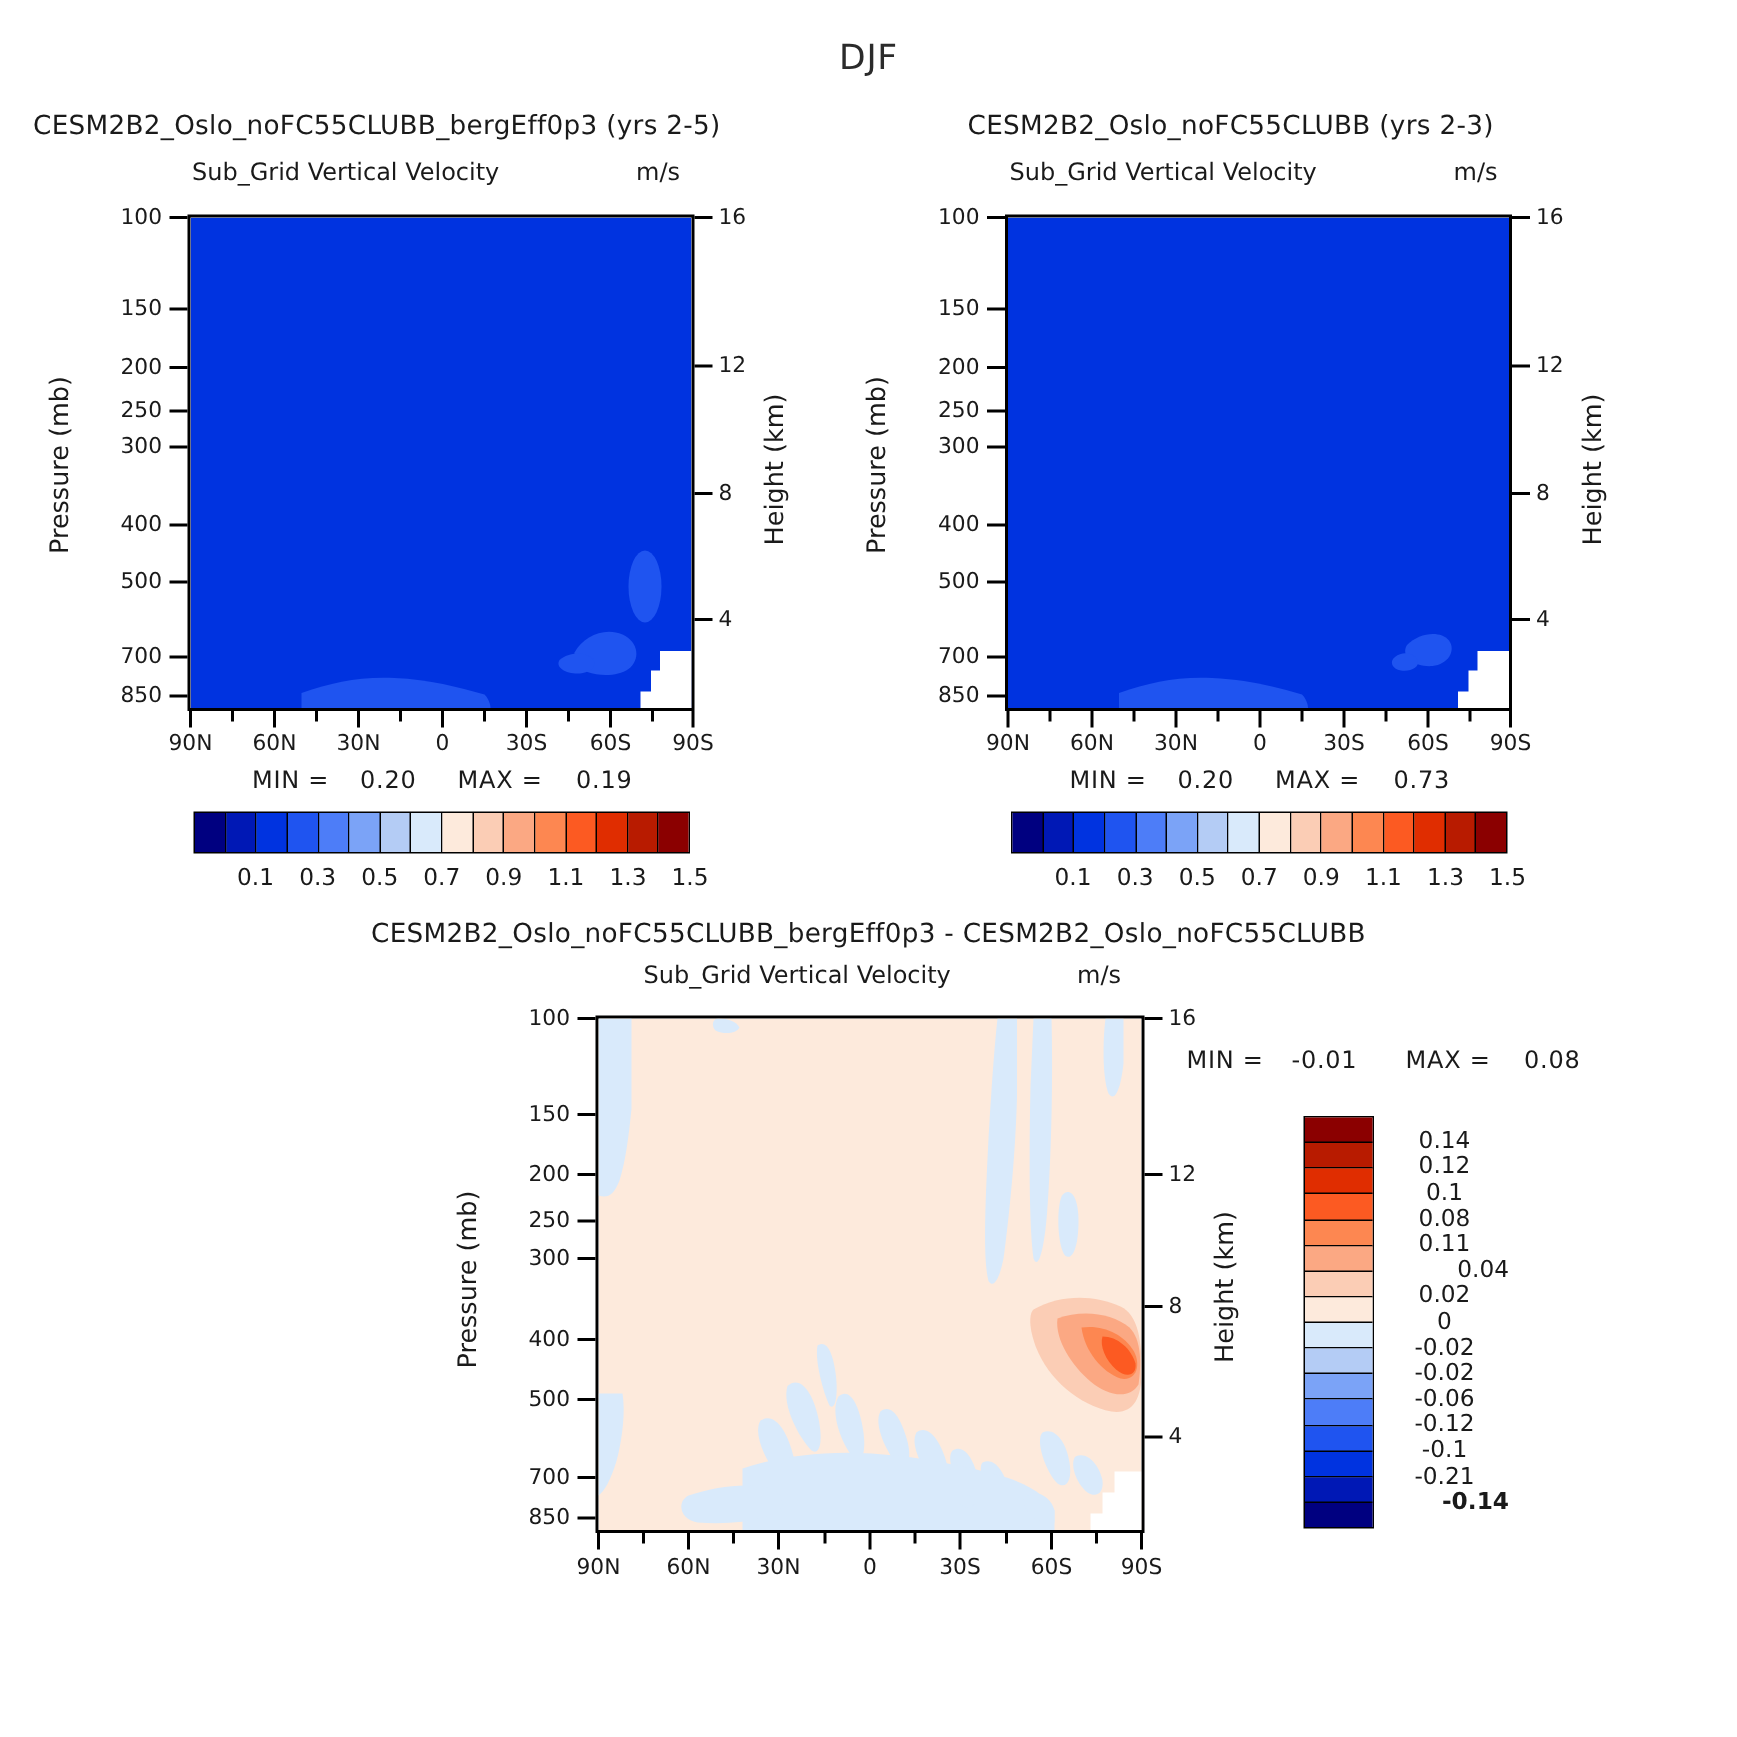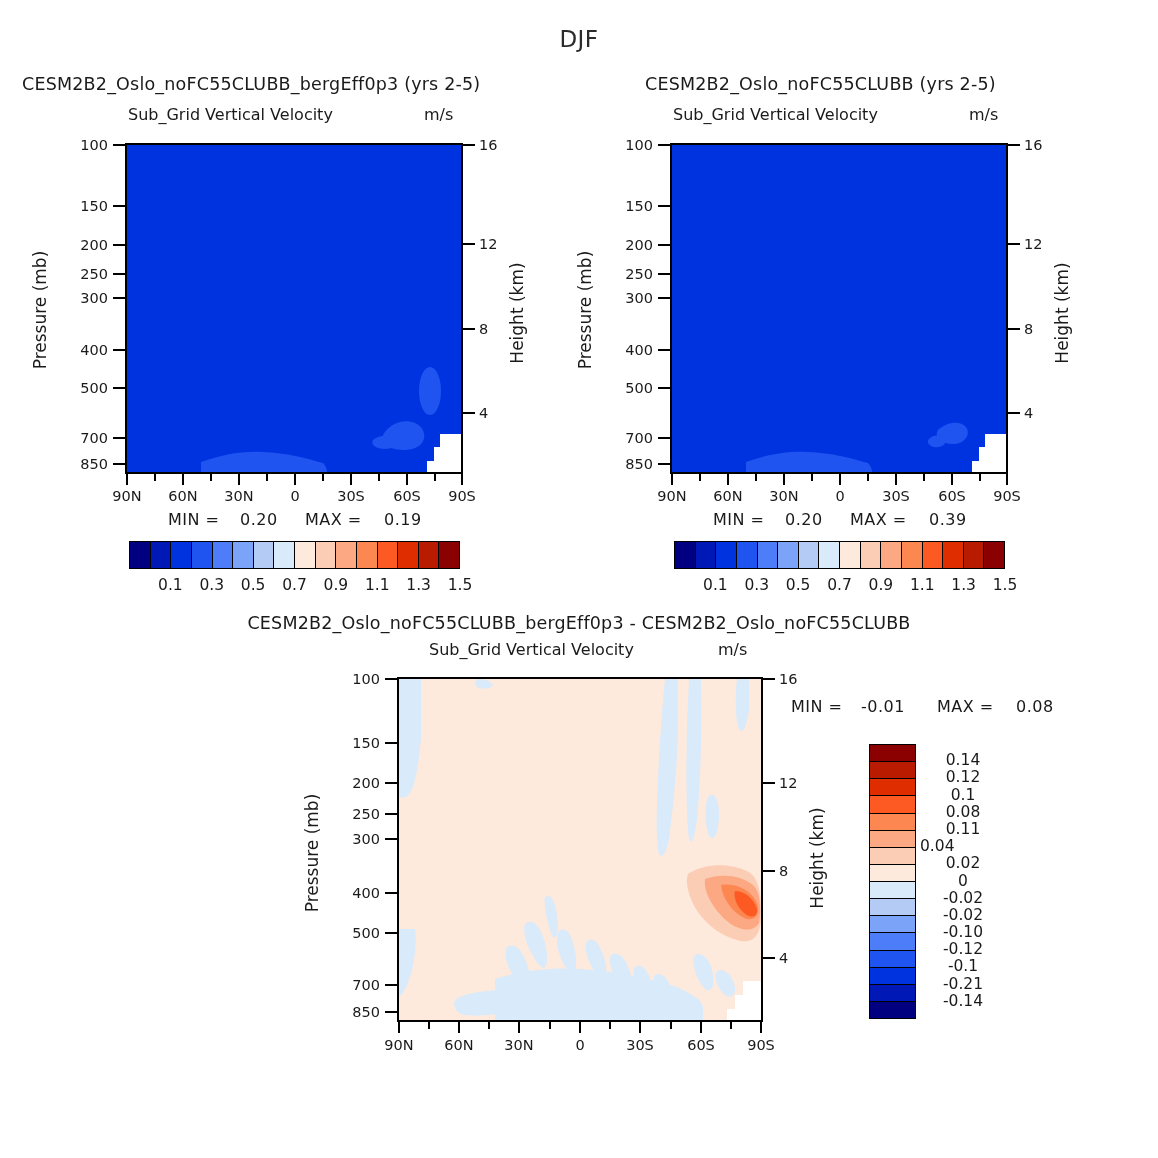--- a/index.html
+++ b/index.html
@@ -213,21 +213,21 @@
       <div class="cbarlabel" style="position: absolute; left: calc(50% - 20px); top: 0px; width: 40px; text-align: center;">0.7</div>
       <div class="cbarlabel" style="position: absolute; left: calc(62.5% - 20px); top: 0px; width: 40px; text-align: center;">0.9</div>
       <div class="cbarlabel" style="position: absolute; left: calc(75% - 20px); top: 0px; width: 40px; text-align: center;">1.1</div>
       <div class="cbarlabel" style="position: absolute; left: calc(87.5% - 20px); top: 0px; width: 40px; text-align: center;">1.3</div>
       <div class="cbarlabel" style="position: absolute; left: calc(100% - 20px); top: 0px; width: 40px; text-align: center;">1.5</div>
     </div>
 </div>
 
 <div class="abs">
 
-  <div class="abs paneltitle" style="left:645px;top:74px;">CESM2B2_Oslo_noFC55CLUBB (yrs 2-5)</div>
+  <div class="abs paneltitle" style="left:645px;top:74px;">CESM2B2_Oslo_noFC55CLUBB (yrs 2-3)</div>
 
   <div class="abs subtitle-row" style="left:673px;top:105px;">Sub_Grid Vertical Velocity</div>
   <div class="abs subtitle-row" style="left:969px;top:105px;">m/s</div>
 
   <div class="abs plotframe" style="left:670px;top:143px;width:338px;height:331px;">
     <svg class="plotsvg" width="334" height="327" viewBox="0 0 334 327">
       <rect x="0" y="0" width="334" height="327" fill="#0033e0"></rect>
       <path d="M266,285 C274,277 288,275 294,282 C299,289 293,298 283,299 C272,300 261,293 266,285 Z" fill="#1f54f0"></path>
       <path d="M258,293 C263,289 270,290 273,295 C275,300 268,303 262,302 C256,301 254,296 258,293 Z" fill="#1f54f0"></path>
       <path d="M74,317 C95,310 112,306 136,307 C160,308 178,313 196,318 C200,322 200,327 200,327 L74,327 Z" fill="#1f54f0"></path>
@@ -290,21 +290,21 @@
   <div class="abs ticklabel ctr" style="left:698px;top:488px;width:60px;">60N</div>
   <div class="abs ticklabel ctr" style="left:754px;top:488px;width:60px;">30N</div>
   <div class="abs ticklabel ctr" style="left:810px;top:488px;width:60px;">0</div>
   <div class="abs ticklabel ctr" style="left:866px;top:488px;width:60px;">30S</div>
   <div class="abs ticklabel ctr" style="left:922px;top:488px;width:60px;">60S</div>
   <div class="abs ticklabel ctr" style="left:977px;top:488px;width:60px;">90S</div>
 
   <div class="abs minmax" style="left:713px;top:510px;">MIN =</div>
   <div class="abs minmax" style="left:785px;top:510px;">0.20</div>
   <div class="abs minmax" style="left:850px;top:510px;">MAX =</div>
-  <div class="abs minmax" style="left:929px;top:510px;">0.39</div>
+  <div class="abs minmax" style="left:929px;top:510px;">0.73</div>
 
   <div class="abs cbar-h" id="cbar-top-right" style="left:674px;top:541px;width:331px;height:28px;">
       <div style="background: rgb(0, 0, 128);"></div>
       <div style="background: rgb(0, 24, 181);"></div>
       <div style="background: rgb(0, 51, 224);"></div>
       <div style="background: rgb(31, 84, 240);"></div>
       <div style="background: rgb(77, 125, 248);"></div>
       <div style="background: rgb(123, 163, 247);"></div>
       <div style="background: rgb(180, 204, 245);"></div>
       <div style="background: rgb(217, 234, 251);"></div>
@@ -460,24 +460,24 @@
       <div style="background: rgb(0, 51, 224);"></div>
       <div style="background: rgb(0, 24, 181);"></div>
       <div style="background: rgb(0, 0, 128);"></div>
     </div>
   <div class="abs" id="cbarlabels-bottom" style="left:920px;top:744px;width:90px;height:275px;">
       <div class="cbarlabel" style="position: absolute; top: calc(6.25% - 10px); left: 0px; width: 86px; text-align: center;">0.14</div>
       <div class="cbarlabel" style="position: absolute; top: calc(12.5% - 10px); left: 0px; width: 86px; text-align: center;">0.12</div>
       <div class="cbarlabel" style="position: absolute; top: calc(18.75% - 10px); left: 0px; width: 86px; text-align: center;">0.1</div>
       <div class="cbarlabel" style="position: absolute; top: calc(25% - 10px); left: 0px; width: 86px; text-align: center;">0.08</div>
       <div class="cbarlabel" style="position: absolute; top: calc(31.25% - 10px); left: 0px; width: 86px; text-align: center;">0.11</div>
-      <div class="cbarlabel" style="position: absolute; top: calc(37.5% - 10px); left: 0px; width: 86px; text-align: left;">0.04</div>
+      <div class="cbarlabel" style="position: absolute; top: calc(37.5% - 10px); left: 0px; width: 86px; text-align: right;">0.04</div>
       <div class="cbarlabel" style="position: absolute; top: calc(43.75% - 10px); left: 0px; width: 86px; text-align: center;">0.02</div>
       <div class="cbarlabel" style="position: absolute; top: calc(50% - 10px); left: 0px; width: 86px; text-align: center;">0</div>
       <div class="cbarlabel" style="position: absolute; top: calc(56.25% - 10px); left: 0px; width: 86px; text-align: center;">-0.02</div>
       <div class="cbarlabel" style="position: absolute; top: calc(62.5% - 10px); left: 0px; width: 86px; text-align: center;">-0.02</div>
-      <div class="cbarlabel" style="position: absolute; top: calc(68.75% - 10px); left: 0px; width: 86px; text-align: center;">-0.10</div>
+      <div class="cbarlabel" style="position: absolute; top: calc(68.75% - 10px); left: 0px; width: 86px; text-align: center;">-0.06</div>
       <div class="cbarlabel" style="position: absolute; top: calc(75% - 10px); left: 0px; width: 86px; text-align: center;">-0.12</div>
       <div class="cbarlabel" style="position: absolute; top: calc(81.25% - 10px); left: 0px; width: 86px; text-align: center;">-0.1</div>
       <div class="cbarlabel" style="position: absolute; top: calc(87.5% - 10px); left: 0px; width: 86px; text-align: center;">-0.21</div>
-      <div class="cbarlabel" style="position: absolute; top: calc(93.75% - 10px); left: 0px; width: 86px; text-align: center;">-0.14</div>
+      <div class="cbarlabel" style="position: absolute; top: calc(93.75% - 10px); left: 0px; width: 86px; text-align: right; font-weight: bold;">-0.14</div>
     </div>
 </div>
 
 </body></html>

